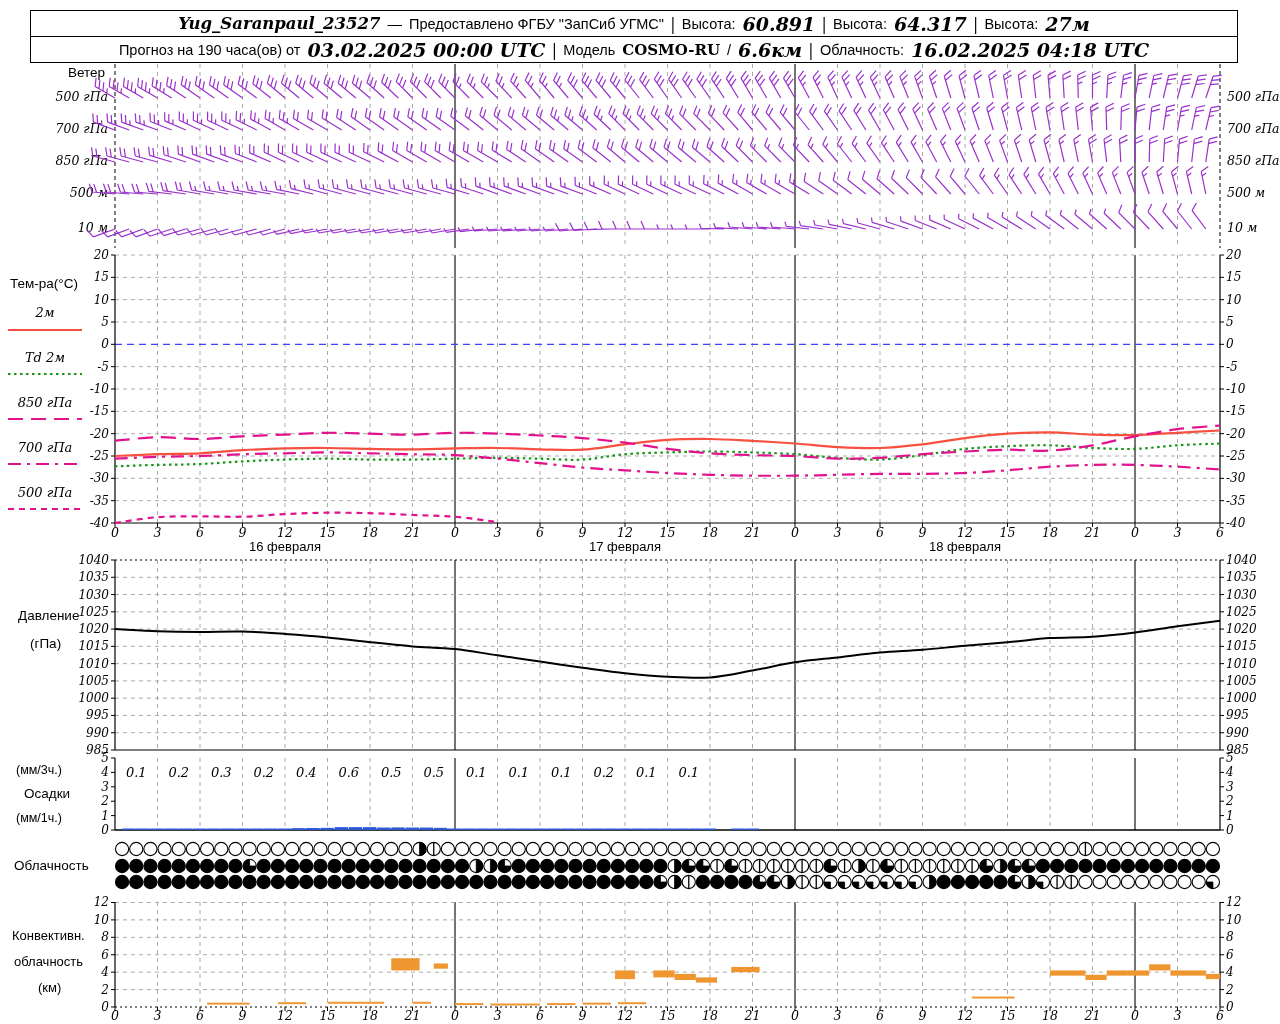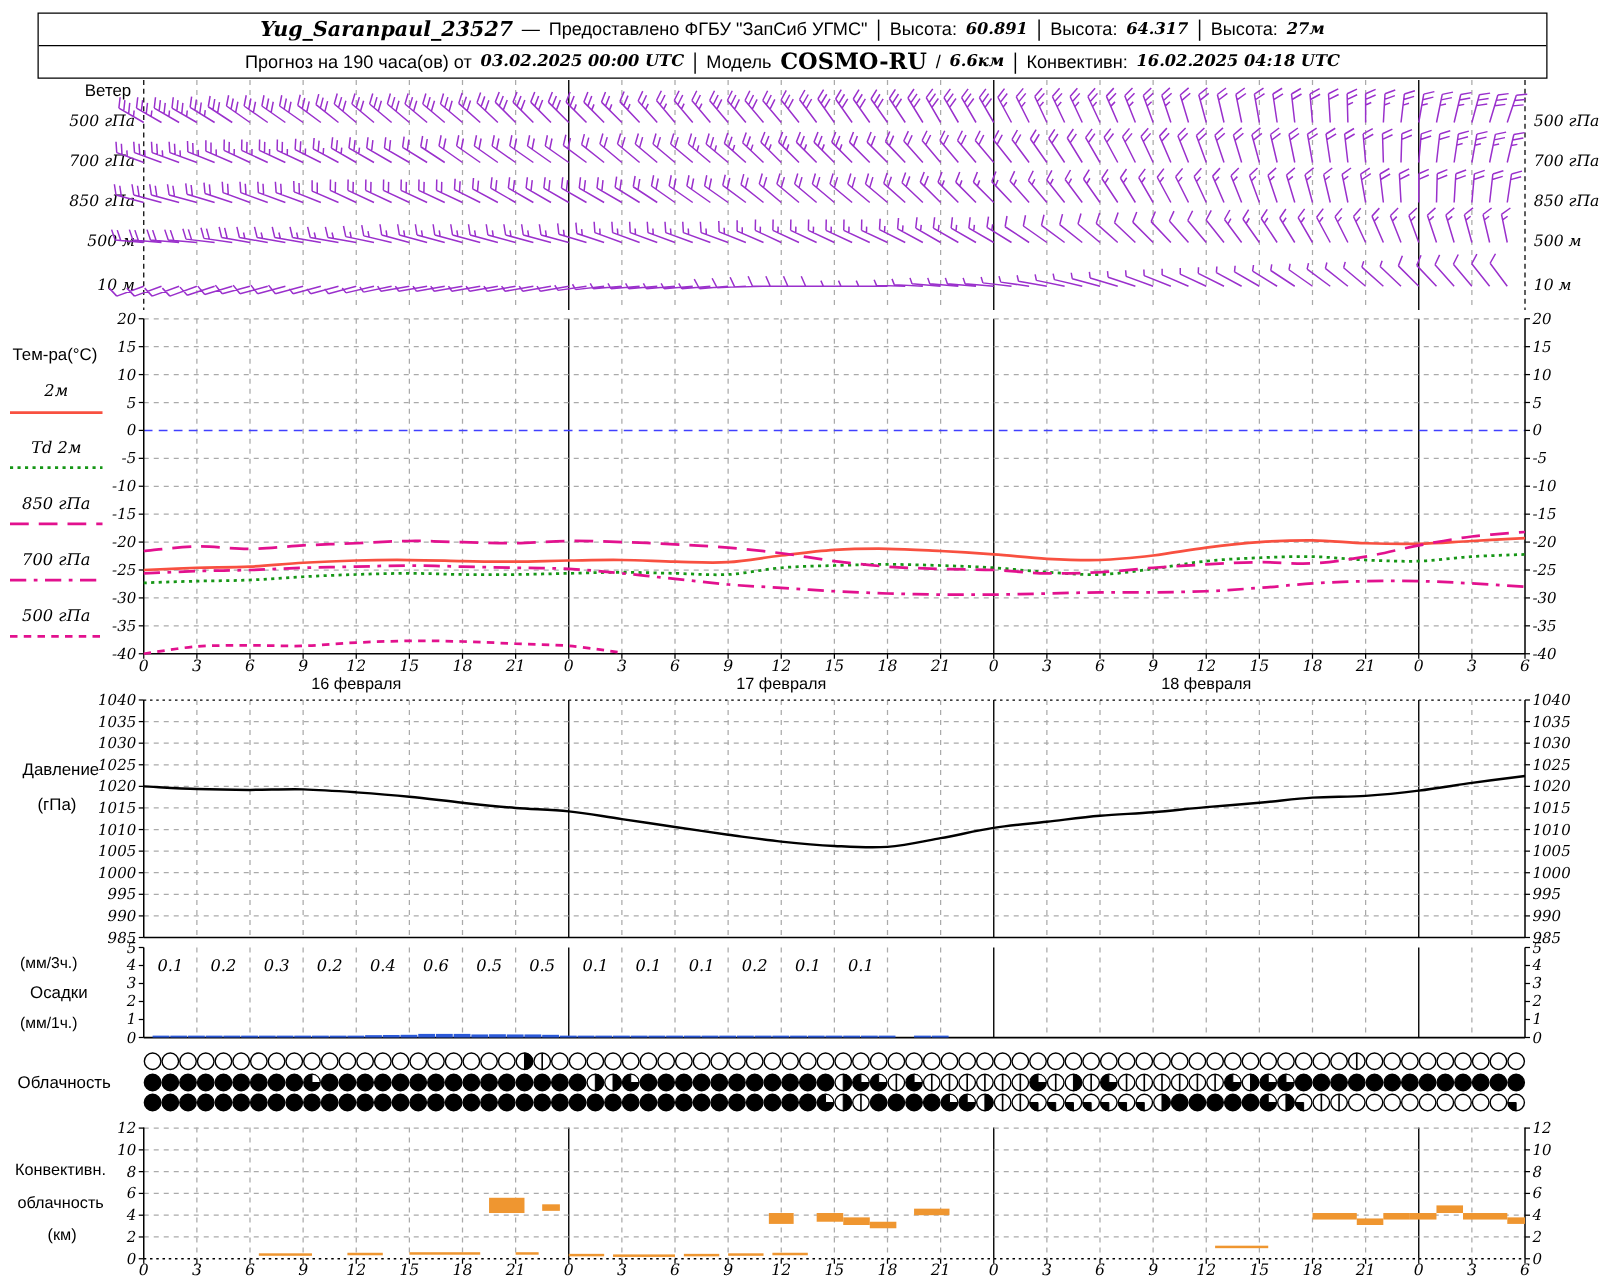--- a/index.html
+++ b/index.html
@@ -4,23 +4,23 @@
 <style>
   html,body{margin:0;padding:0;background:#fff;}
   #page{position:relative;width:1280px;height:1024px;background:#fff;overflow:hidden;
         font-family:"Liberation Sans",sans-serif;}
   #header{position:absolute;left:30px;top:10px;width:1206px;border:1px solid #000;background:#fff;}
   .hrow{display:flex;align-items:center;justify-content:center;gap:7px;height:25px;
         font-size:14.5px;color:#000;white-space:nowrap;}
   #hrow1{border-bottom:1px solid #000;}
   .seg-plain{font-family:"Liberation Sans",sans-serif;}
   .seg-sep{font-weight:400;transform:scaleY(1.25);}
-  .seg-num{font-family:"DejaVu Serif",serif;font-style:italic;font-weight:600;font-size:13px;}
+  .seg-num{font-family:"DejaVu Serif",serif;font-style:italic;font-weight:600;font-size:19px;}
   .seg-station{font-family:"DejaVu Serif",serif;font-style:italic;font-weight:700;font-size:16.5px;}
-  .seg-model{font-family:"DejaVu Serif",serif;font-weight:700;font-size:18px;}
+  .seg-model{font-family:"DejaVu Serif",serif;font-weight:700;font-size:15px;}
   #chart{position:absolute;left:0;top:0;}
   svg text{user-select:none;}
 </style>
 </head>
 <body>
 
 <div id="page">
   <div id="header">
     <div class="hrow" id="hrow1">
         <span class="seg-station">Yug_Saranpaul_23527</span>
@@ -38,21 +38,21 @@
       </div>
     <div class="hrow" id="hrow2">
         <span class="seg-plain">Прогноз на 190 часа(ов) от</span>
         <span class="seg-num">03.02.2025 00:00 UTC</span>
         <span class="seg-sep">|</span>
         <span class="seg-plain">Модель</span>
         <span class="seg-model">COSMO-RU</span>
         <span class="seg-plain">/</span>
         <span class="seg-num">6.6км</span>
         <span class="seg-sep">|</span>
-        <span class="seg-plain">Конвективн:</span>
+        <span class="seg-plain">Облачность:</span>
         <span class="seg-num">16.02.2025 04:18 UTC</span>
       </div>
   </div>
   <svg id="chart" width="1280" height="1024" viewBox="0 0 1280 1024">
       <line x1="157.5" y1="64" x2="157.5" y2="248" stroke="#aaaaaa" stroke-width="1" stroke-dasharray="4 4"></line>
       <line x1="200" y1="64" x2="200" y2="248" stroke="#aaaaaa" stroke-width="1" stroke-dasharray="4 4"></line>
       <line x1="242.5" y1="64" x2="242.5" y2="248" stroke="#aaaaaa" stroke-width="1" stroke-dasharray="4 4"></line>
       <line x1="285" y1="64" x2="285" y2="248" stroke="#aaaaaa" stroke-width="1" stroke-dasharray="4 4"></line>
       <line x1="327.5" y1="64" x2="327.5" y2="248" stroke="#aaaaaa" stroke-width="1" stroke-dasharray="4 4"></line>
       <line x1="370" y1="64" x2="370" y2="248" stroke="#aaaaaa" stroke-width="1" stroke-dasharray="4 4"></line>

